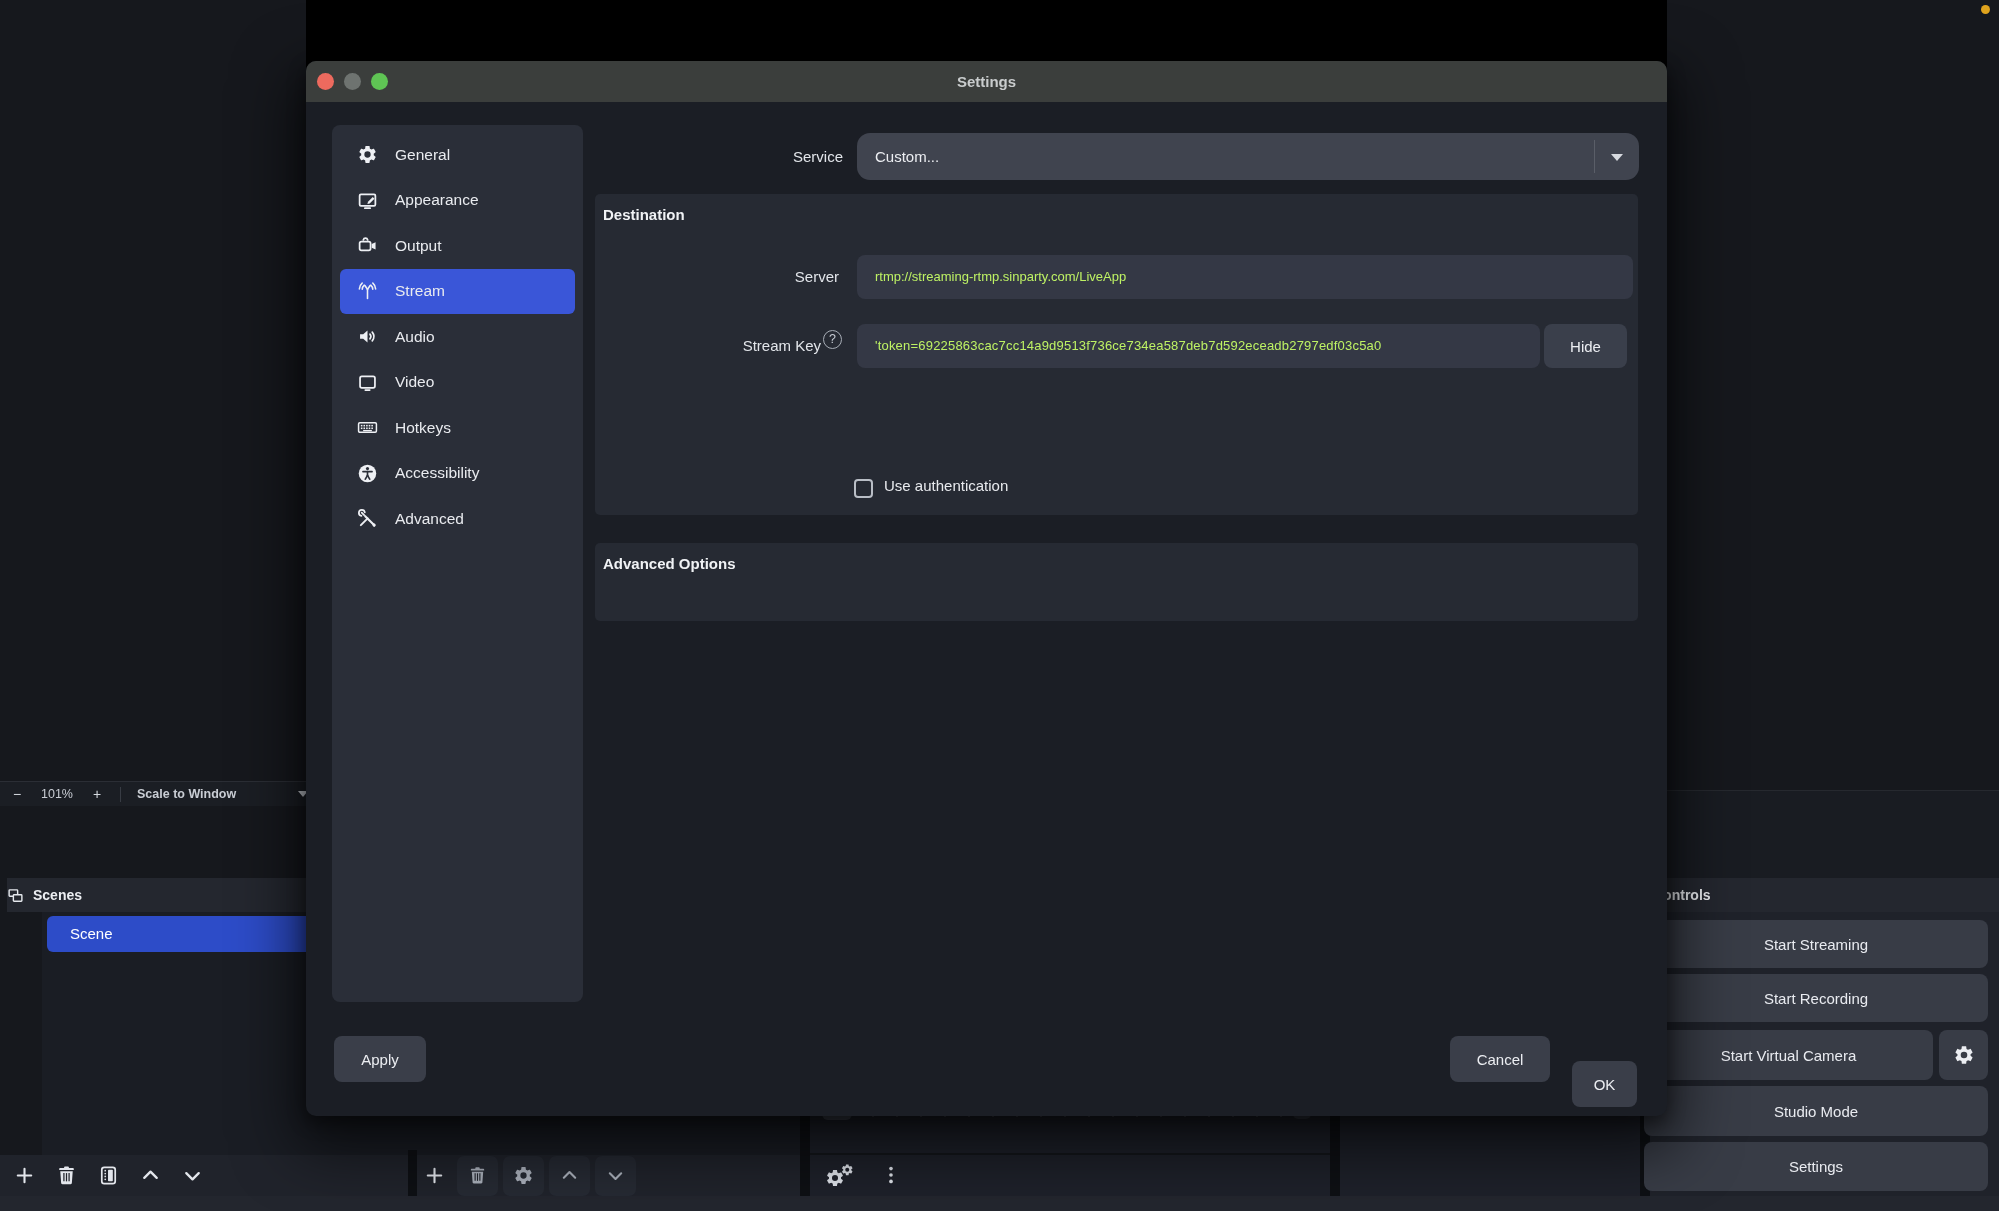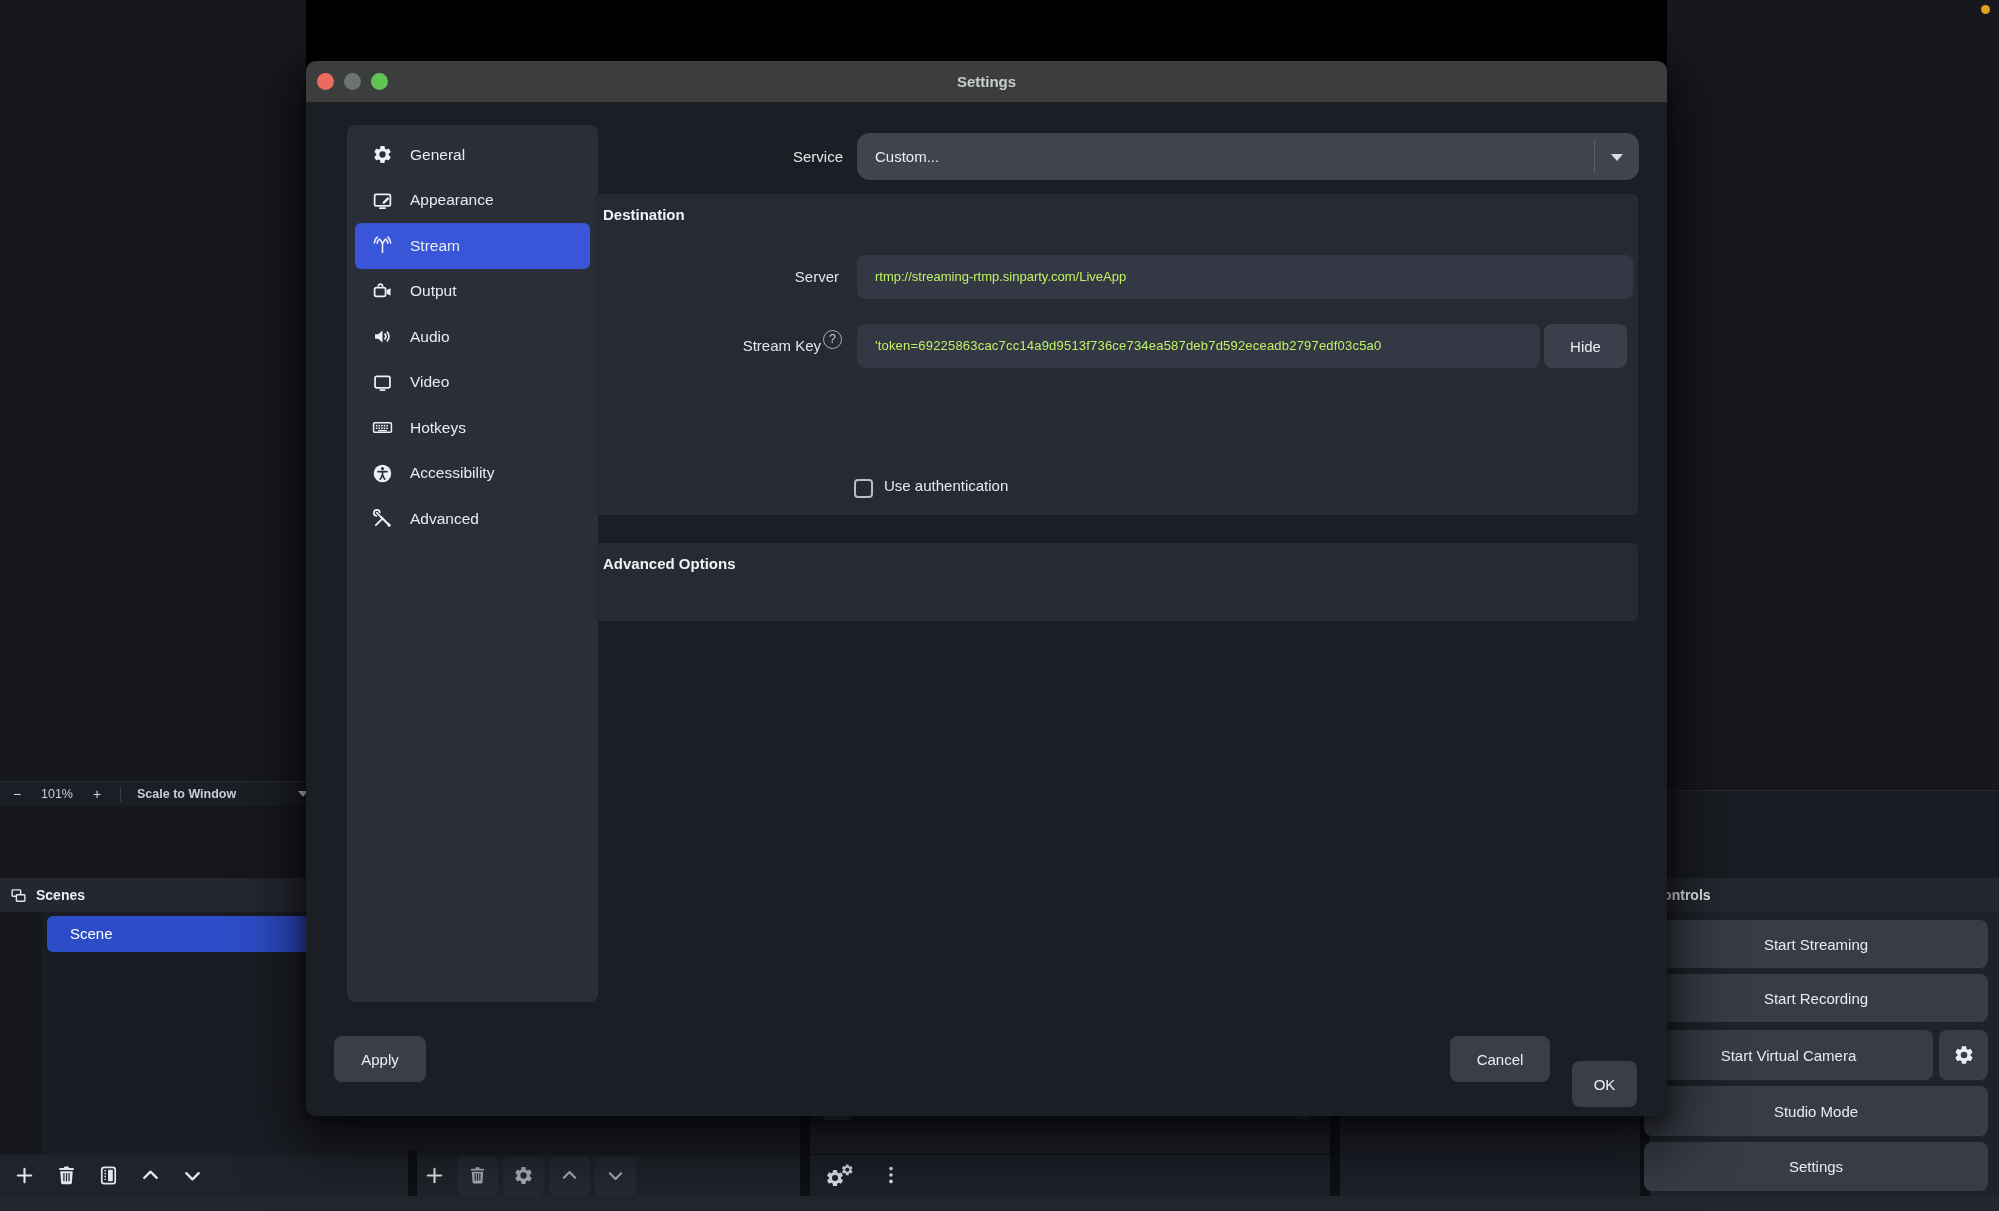--- a/index.html
+++ b/index.html
@@ -18,22 +18,22 @@
   .zr-val   { width:46px; text-align:center; }
   .zr-div   { width:1px; height:15px; background:#383c44; margin:0 6px; }
   .zr-scale { flex:1; padding-left:10px; white-space:nowrap;font-weight:bold; }
   .zr-caret { width:0; height:0; border-left:5px solid transparent; border-right:5px solid transparent;
               border-top:6px solid #cfd3da; margin-right:2px; }
 
   .props-panel { position:absolute; left:0; top:810px; width:310px; height:62px; background:#22252d;
                  display:flex; align-items:center; padding-left:14px;
                  font-size:15px; color:#e8eaee; }
 
-  .scenes-header { position:absolute; left:0; top:878px; width:310px; height:34px; background:#24272f;
-                   display:flex; align-items:center; gap:9px; padding-left:10px;
+  .scenes-header { position:absolute; left:7px; top:878px; width:310px; height:34px; background:#24272f;
+                   display:flex; align-items:center; gap:9px; 
                    font-size:14px; font-weight:bold; color:#eceef2; }
   .scenes-header svg { width:17px; height:17px; color:#e6e9ee; }
   .scenes-body { position:absolute; left:0; top:912px; width:408px; height:243px; background:#1a1d24;margin-left:42px; }
   .scene-row   { position:absolute; left:5px; top:4px; width:398px; height:36px; background:#2d4cc8;
                  border-radius:6px; color:#fff; font-size:15px; line-height:36px; padding-left:23px; }
 
   .toolbar { position:absolute; top:1155px; height:41px; background:#20232b;
              display:flex; align-items:center; color:#e3e6ec; }
   .toolbar-left { left:0; width:408px; padding-left:13px; gap:19px; }
   .toolbar-mid  { left:417px; width:383px; padding-left:6px; gap:5px; }
@@ -86,21 +86,21 @@
             box-shadow:0 22px 60px 12px rgba(0,0,0,.6), 0 6px 18px rgba(0,0,0,.45); }
   .titlebar { position:absolute; left:0; top:0; width:100%; height:41px; background:#3b3e3c;
               text-align:center; }
   .titlebar .title { line-height:41px; font-size:15px; font-weight:bold; color:#c9cccd; }
   .light { position:absolute; top:12px; width:17px; height:17px; border-radius:50%; }
   .light.red   { left:11px;  background:#ed6a5e; }
   .light.gray  { left:38px;  background:#6e7370; }
   .light.green { left:65px;  background:#5fc454; }
 
   .sidebar { position:absolute; left:26px; top:64px; width:251px; height:877px;
-             background:#2a2e38; border-radius:8px; padding:7px 8px 0 8px;margin-left:15px; }
+             background:#2a2e38; border-radius:8px; padding:7px 8px 0 8px; }
   .side-item { height:45.5px; border-radius:6px; display:flex; align-items:center; gap:17px;
                padding-left:17px; font-size:15.5px; color:#e9ebef; cursor:default; }
   .side-item.selected { background:#3a56d8; }
   .side-item svg { width:21px; height:21px; color:#eef0f4; flex:none; }
 
   .form-label { position:absolute; text-align:right; font-size:15px; color:#e2e5ea; }
   .lbl-service { left:0; width:537px; top:72px;  height:47px; line-height:47px; }
   .lbl-server  { left:0; width:533px; top:194px; height:44px; line-height:44px; }
   .lbl-key     { left:0; width:515px; top:263px; height:44px; line-height:44px; }
   .help-circle { position:absolute; left:517px; top:269px; width:19px; height:19px; border-radius:50%;
@@ -309,39 +309,39 @@
         <span>General</span>
       </div>
       <div class="side-item">
         <svg viewBox="0 0 24 24" fill="none" stroke="currentColor" stroke-width="2">
           <rect x="3" y="5" width="18" height="13" rx="1.5"></rect>
           <path d="M9 20.8h6" stroke-linecap="round"></path>
           <path fill="currentColor" stroke="none" d="M12.6 13.4l5.4-5.4 1.9 1.9-5.4 5.4-2.6.7z"></path>
         </svg>
         <span>Appearance</span>
       </div>
+      <div class="side-item">
+        <svg viewBox="0 0 24 24" fill="none" stroke="currentColor" stroke-width="2">
+          <path d="M7.2 5.6a2.6 2.6 0 0 1 5 0" stroke-linecap="round"></path>
+          <rect x="3" y="7.5" width="12.5" height="10" rx="2"></rect>
+          <path fill="currentColor" stroke="none" d="M16.8 10.4l4.4-2.1v8.4l-4.4-2.1z"></path>
+        </svg>
+        <span>Output</span>
+      </div>
       <div class="side-item selected">
         <svg viewBox="0 0 24 24" fill="none" stroke="currentColor" stroke-width="1.8" stroke-linecap="round">
           <path d="M12 9.6V20"></path>
             <path d="M12 9.6L9 5.2"></path>
             <path d="M12 9.6L15 5.2"></path>
           <path d="M8.3 4.8C6.9 6 6.1 7.6 6 9.5"></path>
             <path d="M5.9 2.4C3.9 4.1 2.8 6.4 2.7 9.1"></path>
           <path d="M15.7 4.8c1.4 1.2 2.2 2.8 2.3 4.7"></path>
             <path d="M18.1 2.4c2 1.7 3.1 4 3.2 6.7"></path>
         </svg>
         <span>Stream</span>
-      </div>
-      <div class="side-item">
-        <svg viewBox="0 0 24 24" fill="none" stroke="currentColor" stroke-width="2">
-          <path d="M7.2 5.6a2.6 2.6 0 0 1 5 0" stroke-linecap="round"></path>
-          <rect x="3" y="7.5" width="12.5" height="10" rx="2"></rect>
-          <path fill="currentColor" stroke="none" d="M16.8 10.4l4.4-2.1v8.4l-4.4-2.1z"></path>
-        </svg>
-        <span>Output</span>
       </div>
       <div class="side-item">
         <svg viewBox="0 0 24 24">
           <path fill="currentColor" d="M3.5 9.5h3.6L12 5.2v13.6l-4.9-4.3H3.5z"></path>
           <path fill="none" stroke="currentColor" stroke-width="1.9" stroke-linecap="round" d="M14.8 9.3a4.2 4.2 0 0 1 0 5.4"></path>
           <path fill="none" stroke="currentColor" stroke-width="1.9" stroke-linecap="round" d="M17.4 7a8 8 0 0 1 0 10"></path>
         </svg>
         <span>Audio</span>
       </div>
       <div class="side-item">

